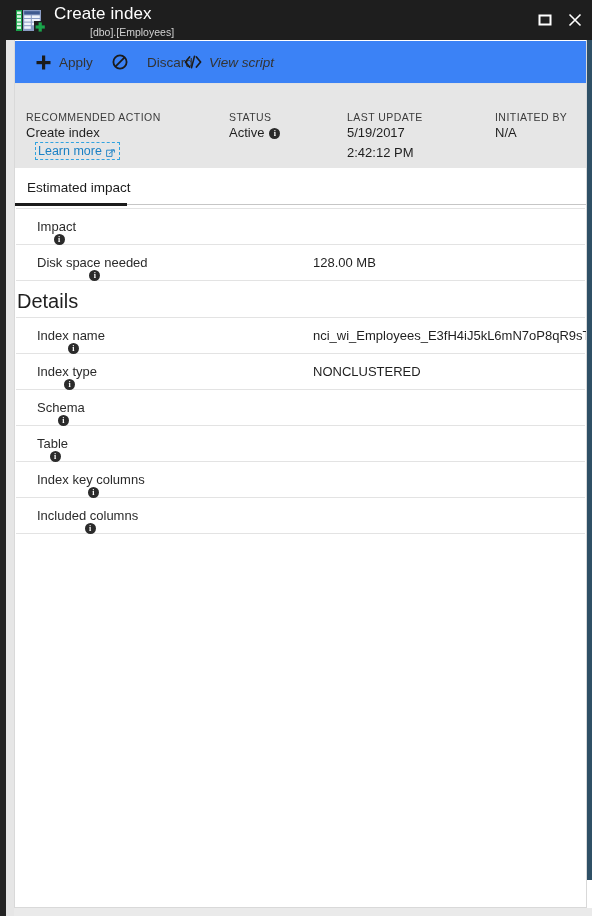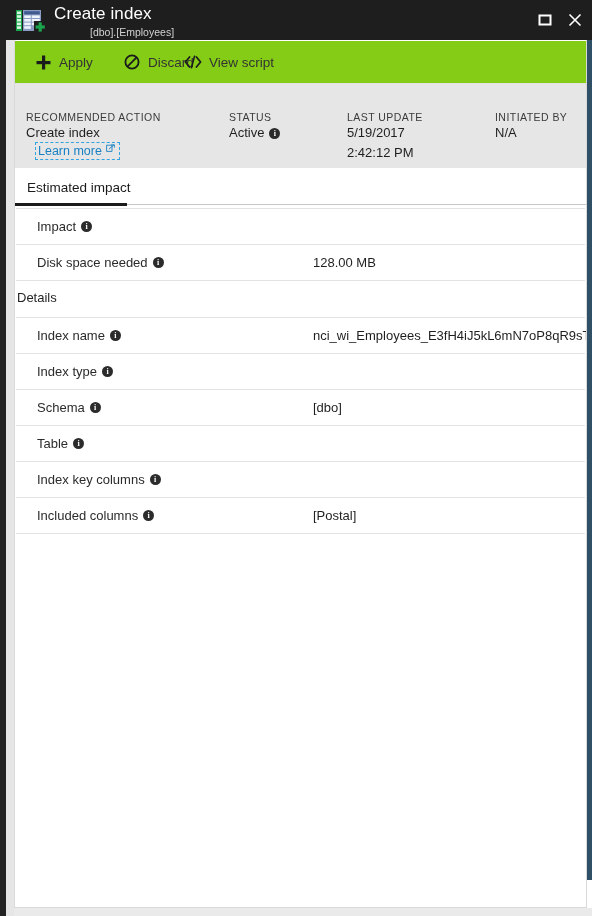--- a/index.html
+++ b/index.html
@@ -103,21 +103,21 @@
   }
   .win-btn svg { position:absolute; left:7px; top:7px; }
   .win-max { left: 531px; }
   .win-close { left: 561px; }
 
   
   .cmdbar {
     position: absolute;
     left: 15px; top: 41px;
     width: 571px; height: 42px;
-    background: #84cc16;
+    background: #3b82f6;
     border-bottom: 1px solid #e2e2e2;
     z-index: 8;
   }
   .cmd {
     position: absolute;
     top: 9px;
     height: 24px;
     display: flex;
     align-items: center;
     cursor: pointer;
@@ -127,22 +127,22 @@
   }
   .cmd .glyph {
     display: inline-flex;
     align-items: center;
     justify-content: center;
     width: 20px; height: 20px;
     margin-right: 6px;
     color: #1b1b1b;
   }
   .cmd-apply  { left: 18px; }
-  .cmd-discard{ left: 107px; }
-  .cmd-script { left: 168px; }
+  .cmd-discard{ left: 95px; gap: 11px; }
+  .cmd-script { left: 168px; font-style: italic; }
 
   
   .summary {
     position: absolute;
     left: 15px; top: 83px;
     width: 571px; height: 85px;
     background: #e6e6e6;
     z-index: 7;
   }
   .sum-col { position: absolute; top: 0; }
@@ -175,21 +175,21 @@
 
   .learn-more {
     position: absolute;
     left: 9px; top: 59px;
     padding: 1px 4px 1px 2px;
     border: 1px dashed #31a3e0;
     color: #1a80c4;
     font-size: 12.5px;
     cursor: pointer;
     display: inline-flex;
-    align-items: flex-start;
+    align-items: flex-end;
     white-space: nowrap;
   }
   .learn-more .ext { margin-left: 4px; display:inline-flex; }
 
   .info-dot {
     display: inline-flex;
     align-items: center;
     justify-content: center;
     width: 11px; height: 11px;
     border-radius: 50%;
@@ -249,38 +249,39 @@
     height: 35px;
   }
   .row-label {
     position: absolute;
     left: 22px; top: 10px;
     font-size: 13px;
     color: #2b2b2b;
     white-space: nowrap;
     display: flex;
     align-items: center;
+    flex-direction: column;
   }
   .row-value {
     position: absolute;
     left: 298px; top: 10px;
     right: 0;
     font-size: 13px;
     color: #1f1f1f;
     white-space: nowrap;
     overflow: hidden;
   }
   .section-head {
     position: relative;
     height: 36px;
   }
   .section-head span {
     position: absolute;
     left: 2px; top: 9px;
-    font-size: 13px;
+    font-size: 20px;
     color: #1f1f1f;
   }
 </style>
 </head>
 <body>
 
 <div class="blade">
 
   <div class="body-border"></div>
   <div class="rail-light"></div>
@@ -439,30 +440,30 @@
       <div class="row-value">nci_wi_Employees_E3fH4iJ5kL6mN7oP8qR9sT0uV1w</div>
     </div>
 
     <div class="sep"></div>
 
     <div class="row">
       <div class="row-label">
         <span>Index type</span>
           <span class="info-dot">i</span>
       </div>
+      <div class="row-value">NONCLUSTERED</div>
     </div>
 
     <div class="sep"></div>
 
     <div class="row">
       <div class="row-label">
         <span>Schema</span>
           <span class="info-dot">i</span>
       </div>
-      <div class="row-value">[dbo]</div>
     </div>
 
     <div class="sep"></div>
 
     <div class="row">
       <div class="row-label">
         <span>Table</span>
           <span class="info-dot">i</span>
       </div>
     </div>
@@ -476,19 +477,18 @@
       </div>
     </div>
 
     <div class="sep"></div>
 
     <div class="row">
       <div class="row-label">
         <span>Included columns</span>
           <span class="info-dot">i</span>
       </div>
-      <div class="row-value">[Postal]</div>
     </div>
 
     <div class="sep"></div>
 
   </div>
 </div>
 
 </body></html>

